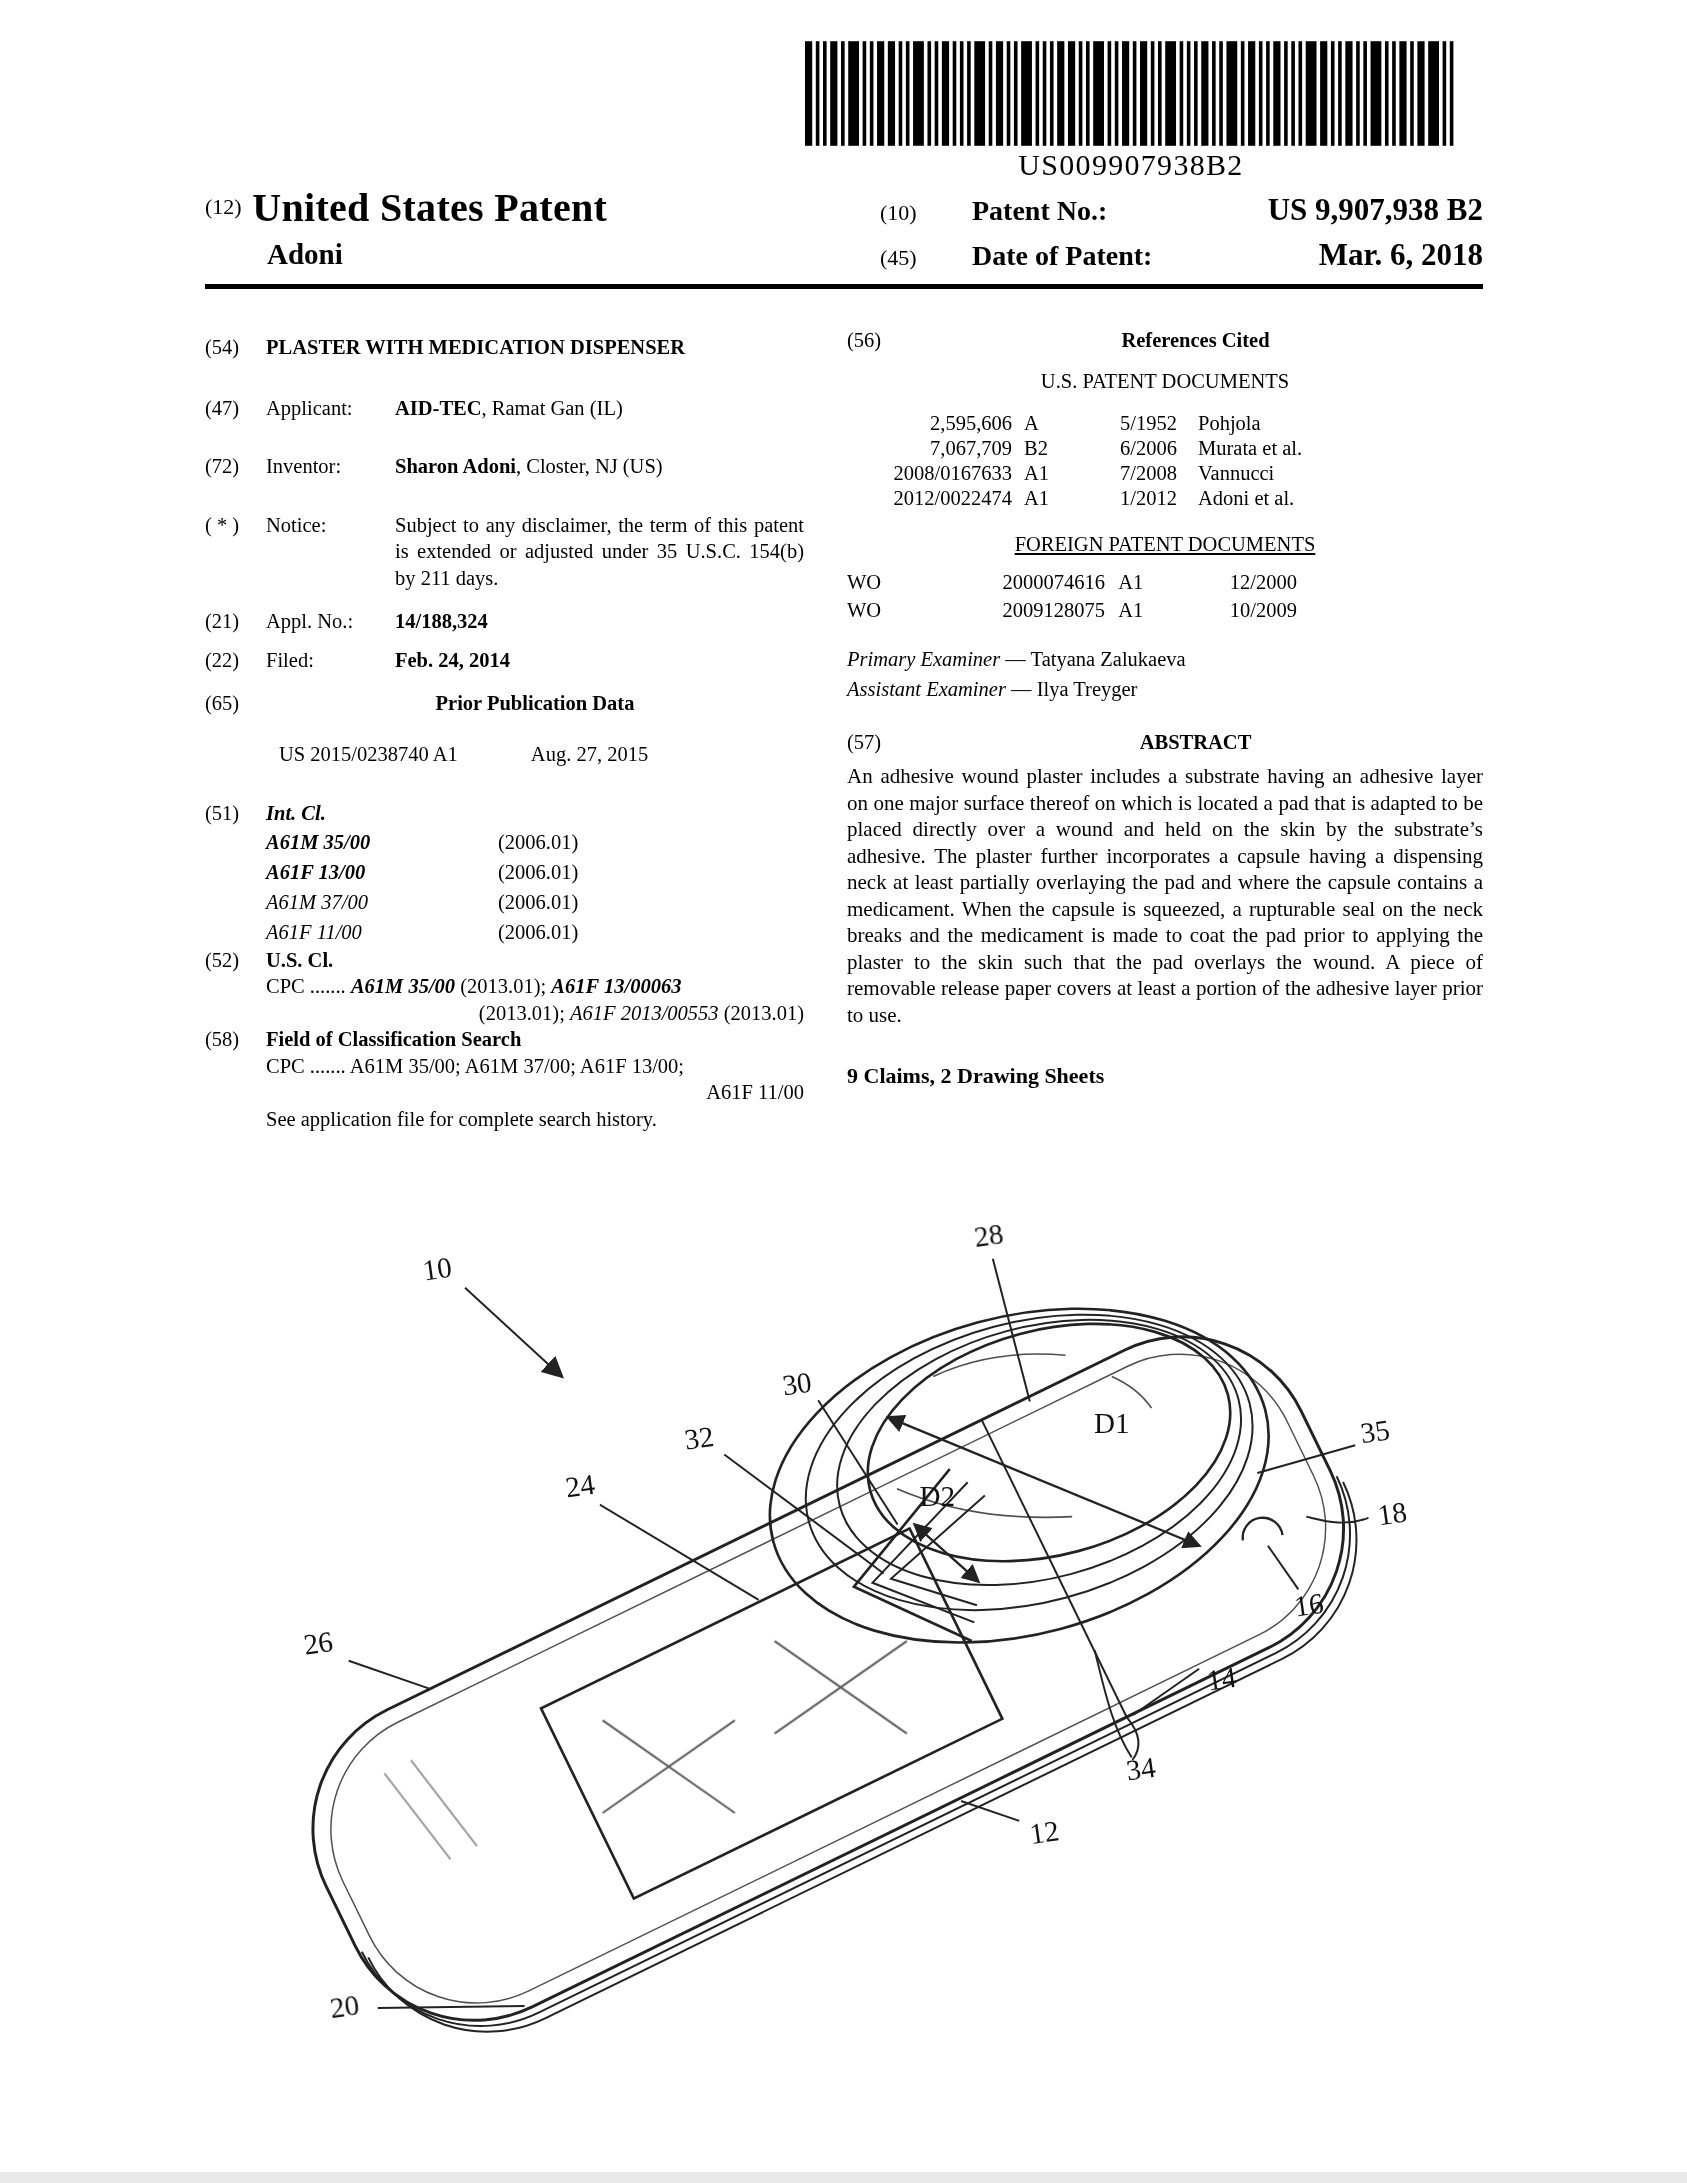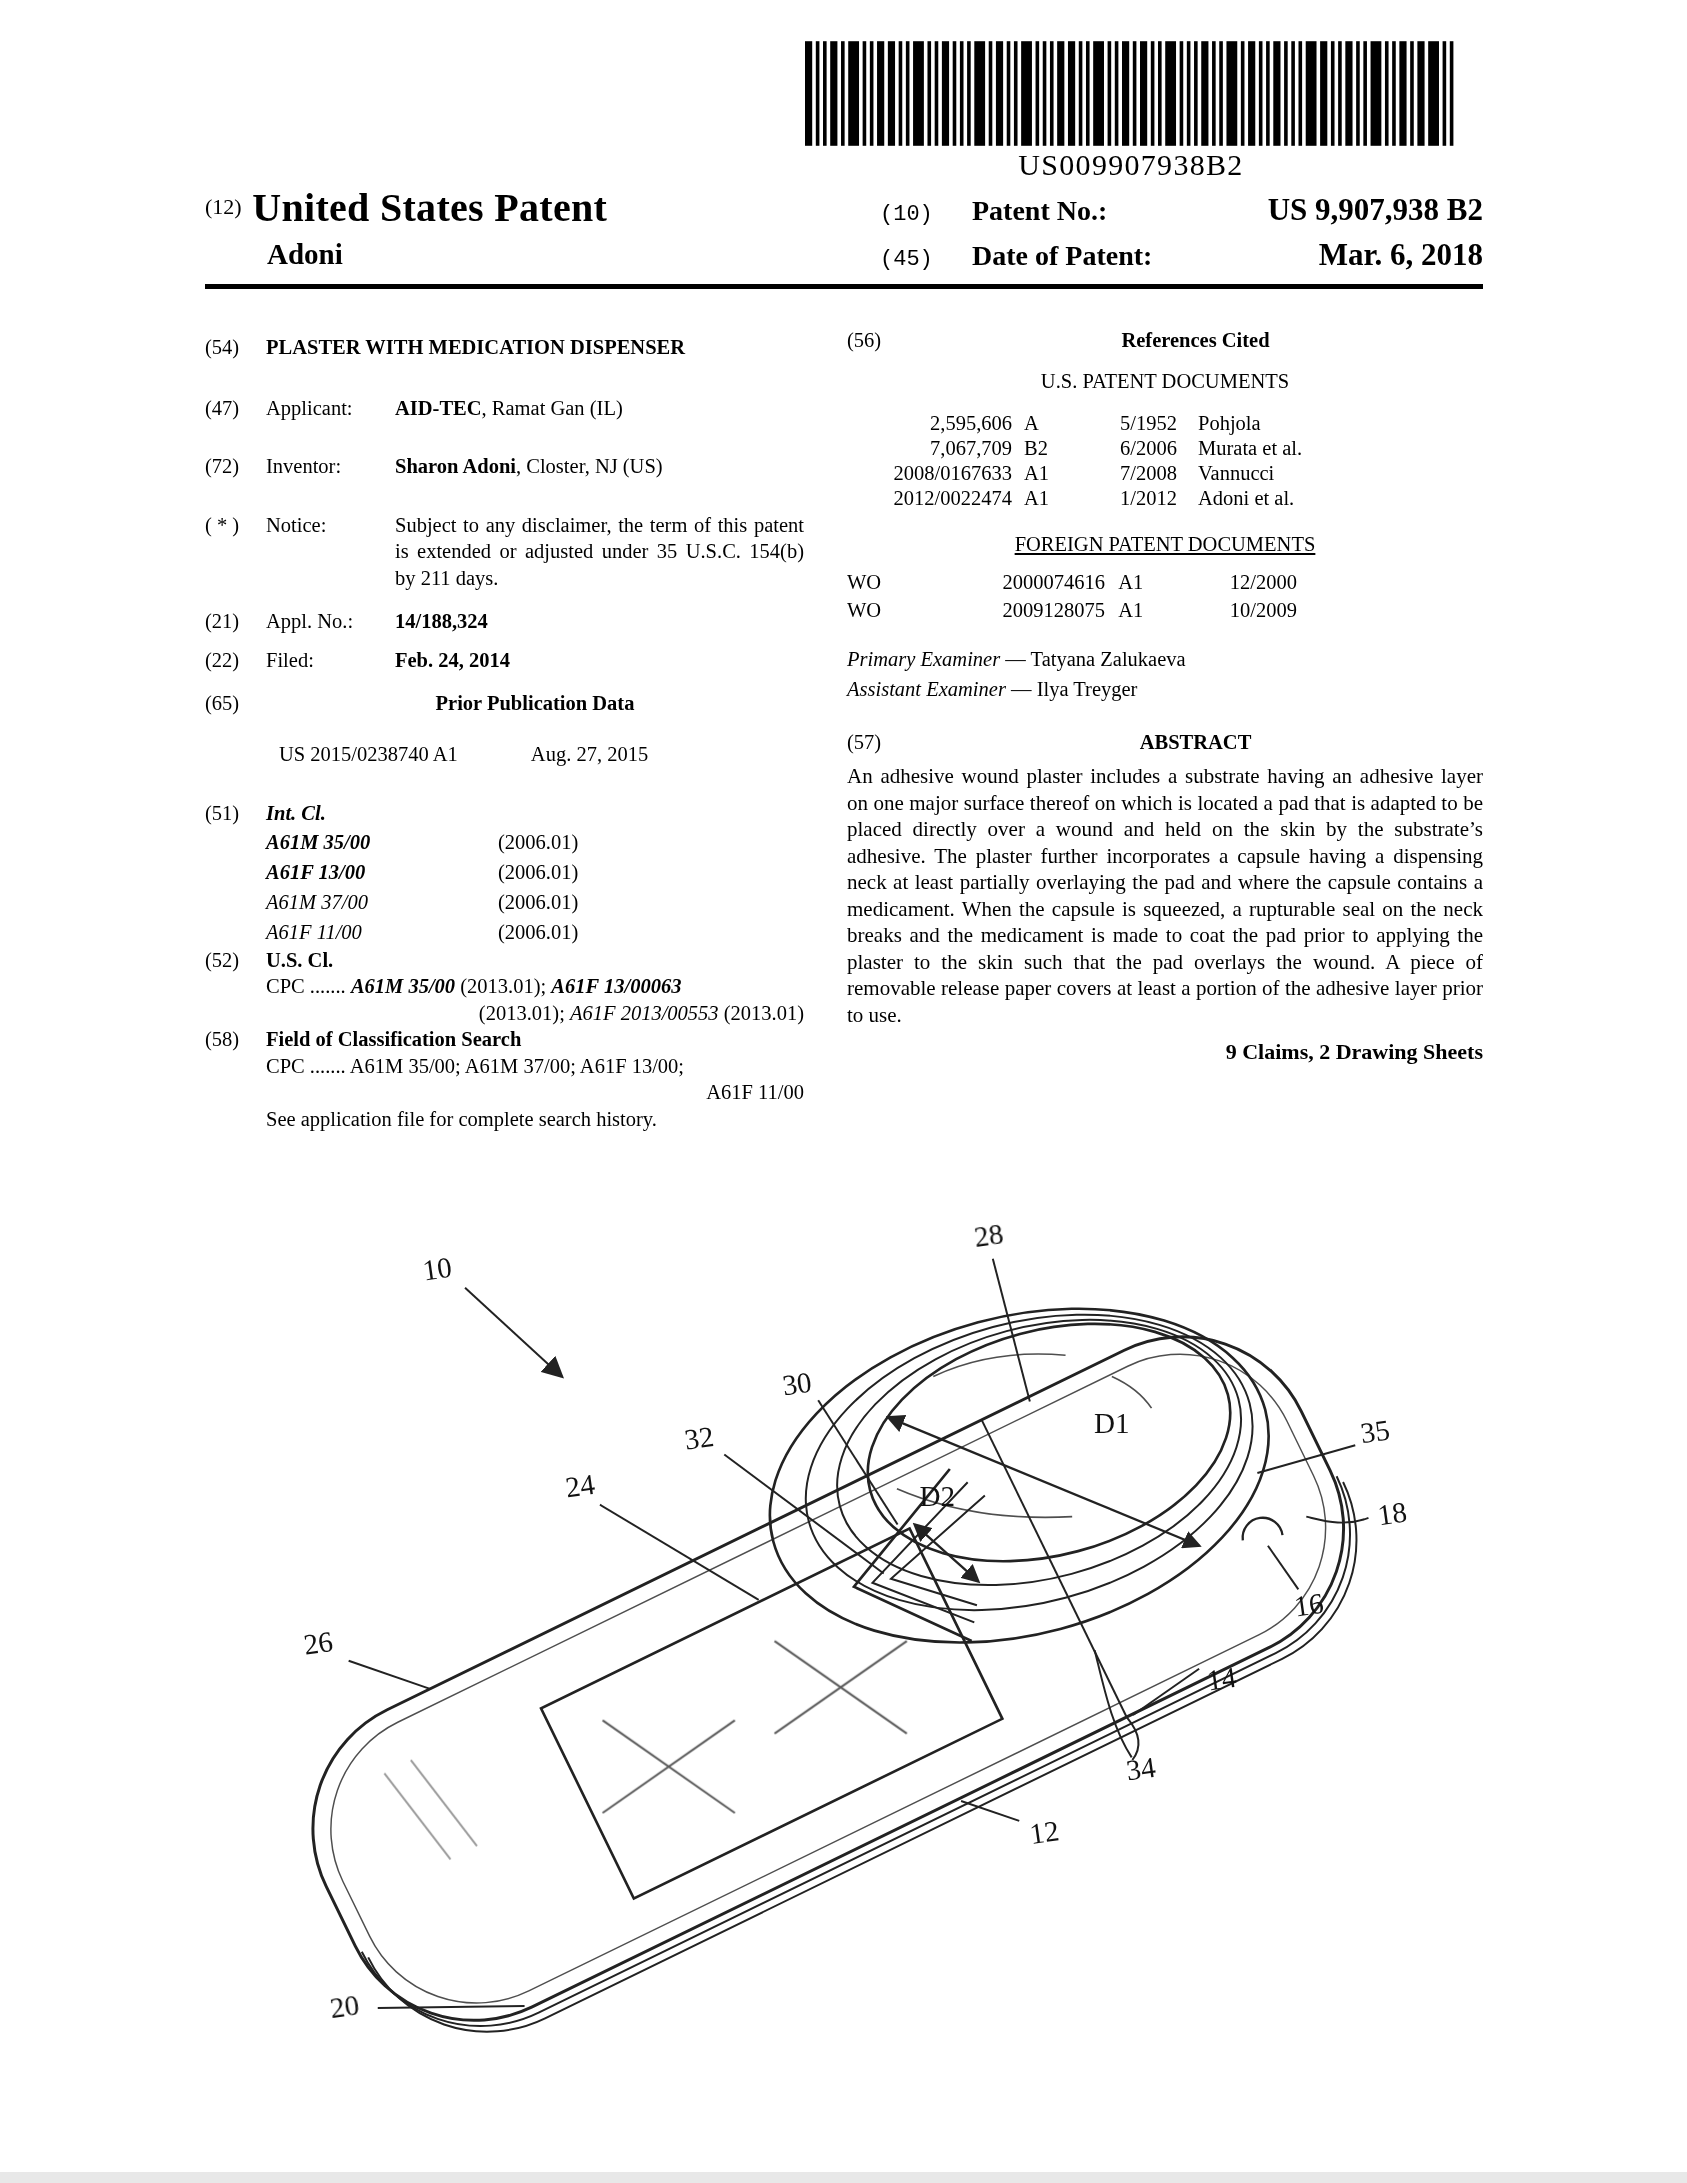--- a/index.html
+++ b/index.html
@@ -10,21 +10,21 @@
   #barcode svg{display:block;width:652px;height:105px;}
   #barcode-text{position:absolute;left:805px;top:148px;width:652px;text-align:center;
         font-size:30px;letter-spacing:1.3px;}
   
   #hdr-left{position:absolute;left:205px;top:184px;}
   .kindnum{font-size:22px;vertical-align:6.6px;}
   #hdr-title{display:inline;font-size:40px;font-weight:bold;margin-left:10.6px;letter-spacing:0.3px;}
   #hdr-inventor{font-size:29px;font-weight:bold;margin-left:62px;margin-top:6.6px;}
   #hdr-right{position:absolute;left:880px;top:192px;width:603px;}
   .hr-row{display:flex;align-items:baseline;margin-bottom:9.3px;}
-  .hr-prefix{font-size:22px;width:48px;flex:none;font-family:Liberation Mono, monospace;}
+  .hr-prefix{font-size:22px;width:48px;flex:none;}
   .hr-label{font-size:28px;font-weight:bold;margin-left:44px;}
   .hr-value{font-size:31px;font-weight:bold;margin-left:auto;}
   #rule{position:absolute;left:205px;top:284px;width:1278px;height:4.6px;background:#000;}
   
   #lc{position:absolute;left:205px;top:334px;width:599px;font-size:20.5px;line-height:26.5px;}
   #rc{position:absolute;left:847px;top:327px;width:636px;font-size:20.5px;line-height:26.5px;}
   .f{display:grid;grid-template-columns:61px 1fr;}
   .f3{display:grid;grid-template-columns:61px 129px 1fr;}
   .b{font-weight:bold;}
   .bi{font-weight:bold;font-style:italic;}
@@ -41,21 +41,21 @@
   .uspd-num{text-align:right;}
   .uspd-kind{padding-left:12px;}
   .uspd-date{text-align:right;}
   .uspd-name{padding-left:21px;}
   .fpd-row{display:grid;grid-template-columns:66px 192px 60px 132px;line-height:28px;}
   .fpd-num{text-align:right;}
   .fpd-kind{padding-left:13.2px;}
   .fpd-date{text-align:right;}
   .exam{line-height:30px;}
   .abstract{text-align:justify;margin-top:8px;font-size:21px;line-height:26.5px;}
-  .claims{margin-top:11px;text-align:right;font-weight:bold;font-size:22px;}
+  .claims{margin-top:35px;text-align:left;font-weight:bold;font-size:22px;}
   
   #figure{position:absolute;left:232px;top:1178px;width:1224px;height:873px;}
   #figure svg{display:block;width:1224px;height:873px;}
   .ln{stroke:#222;fill:none;}
   .lbl{font-family:"Liberation Serif",serif;font-size:44px;fill:#111;}
 </style>
 </head>
 <body>
 
 <div id="page">

